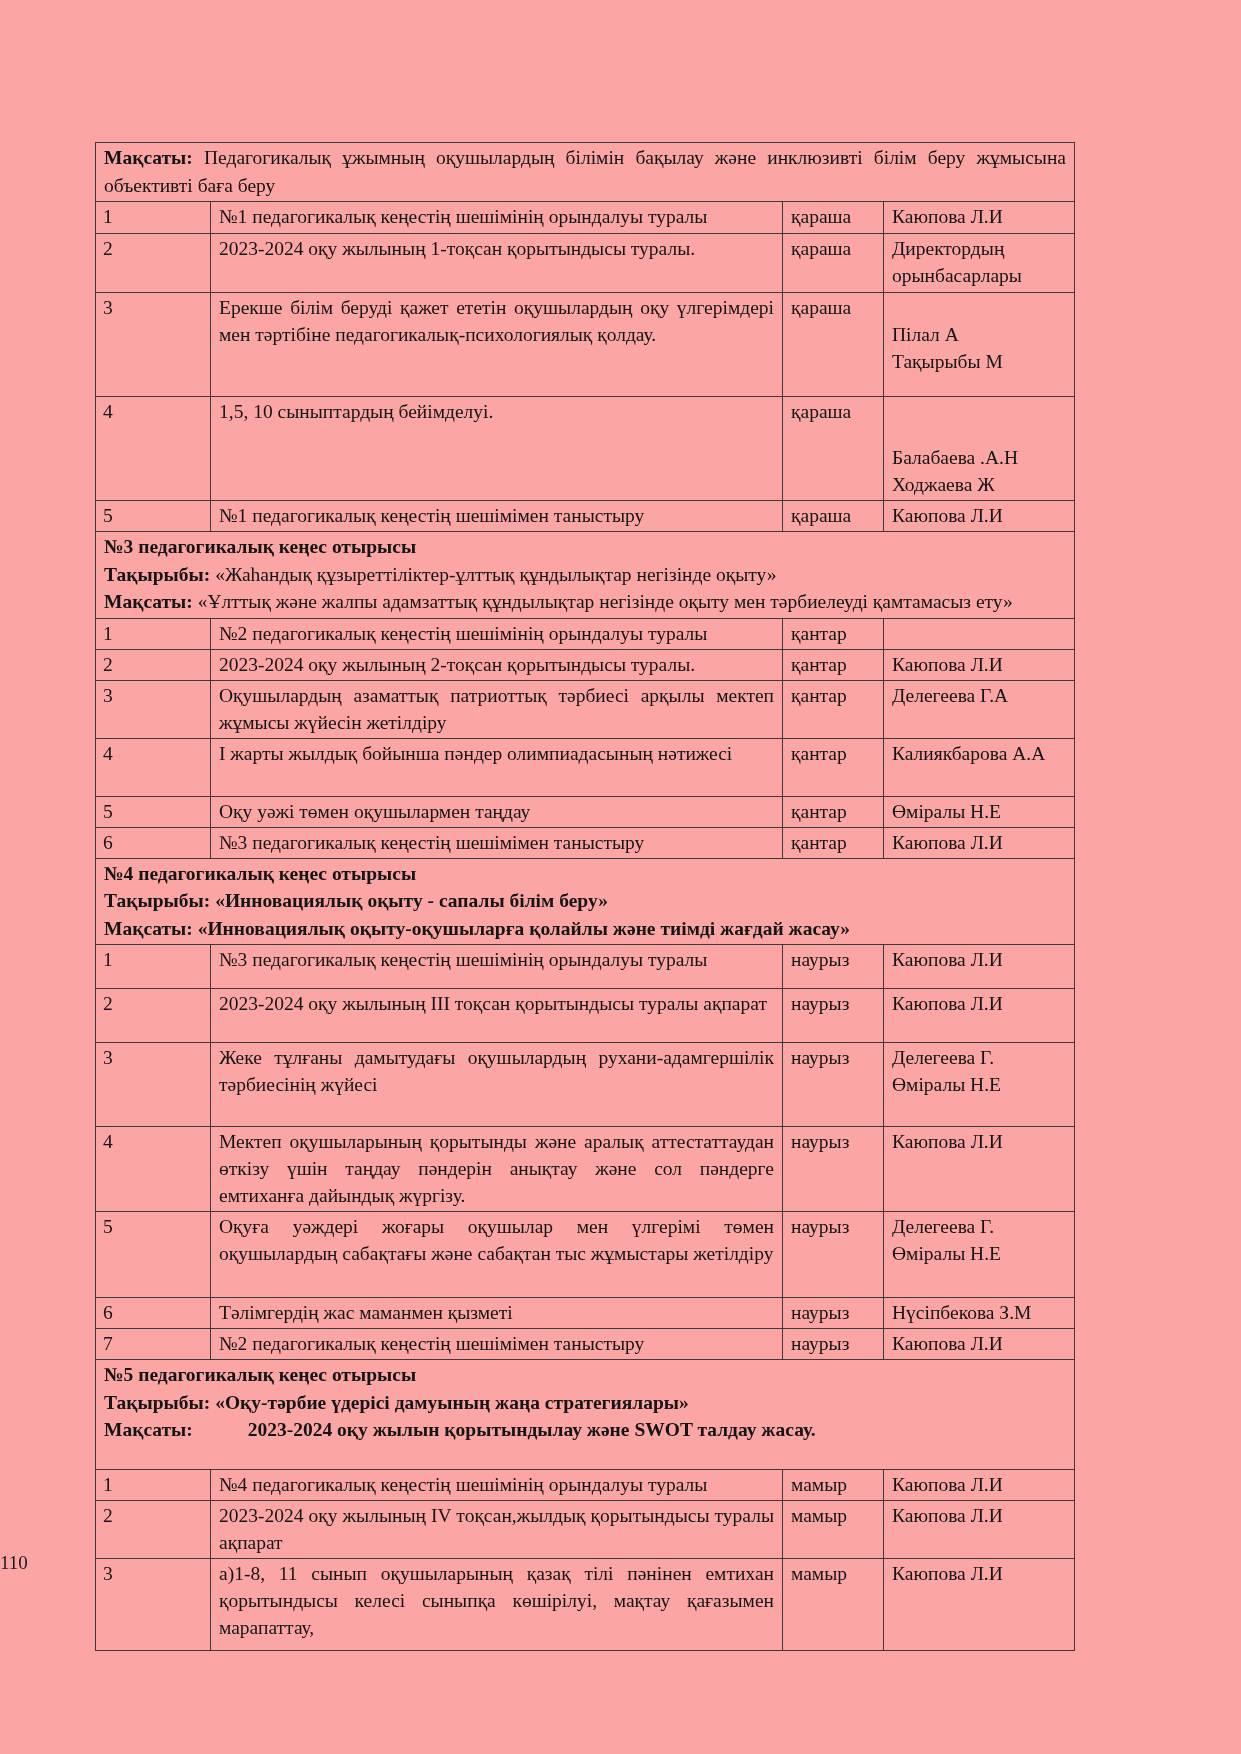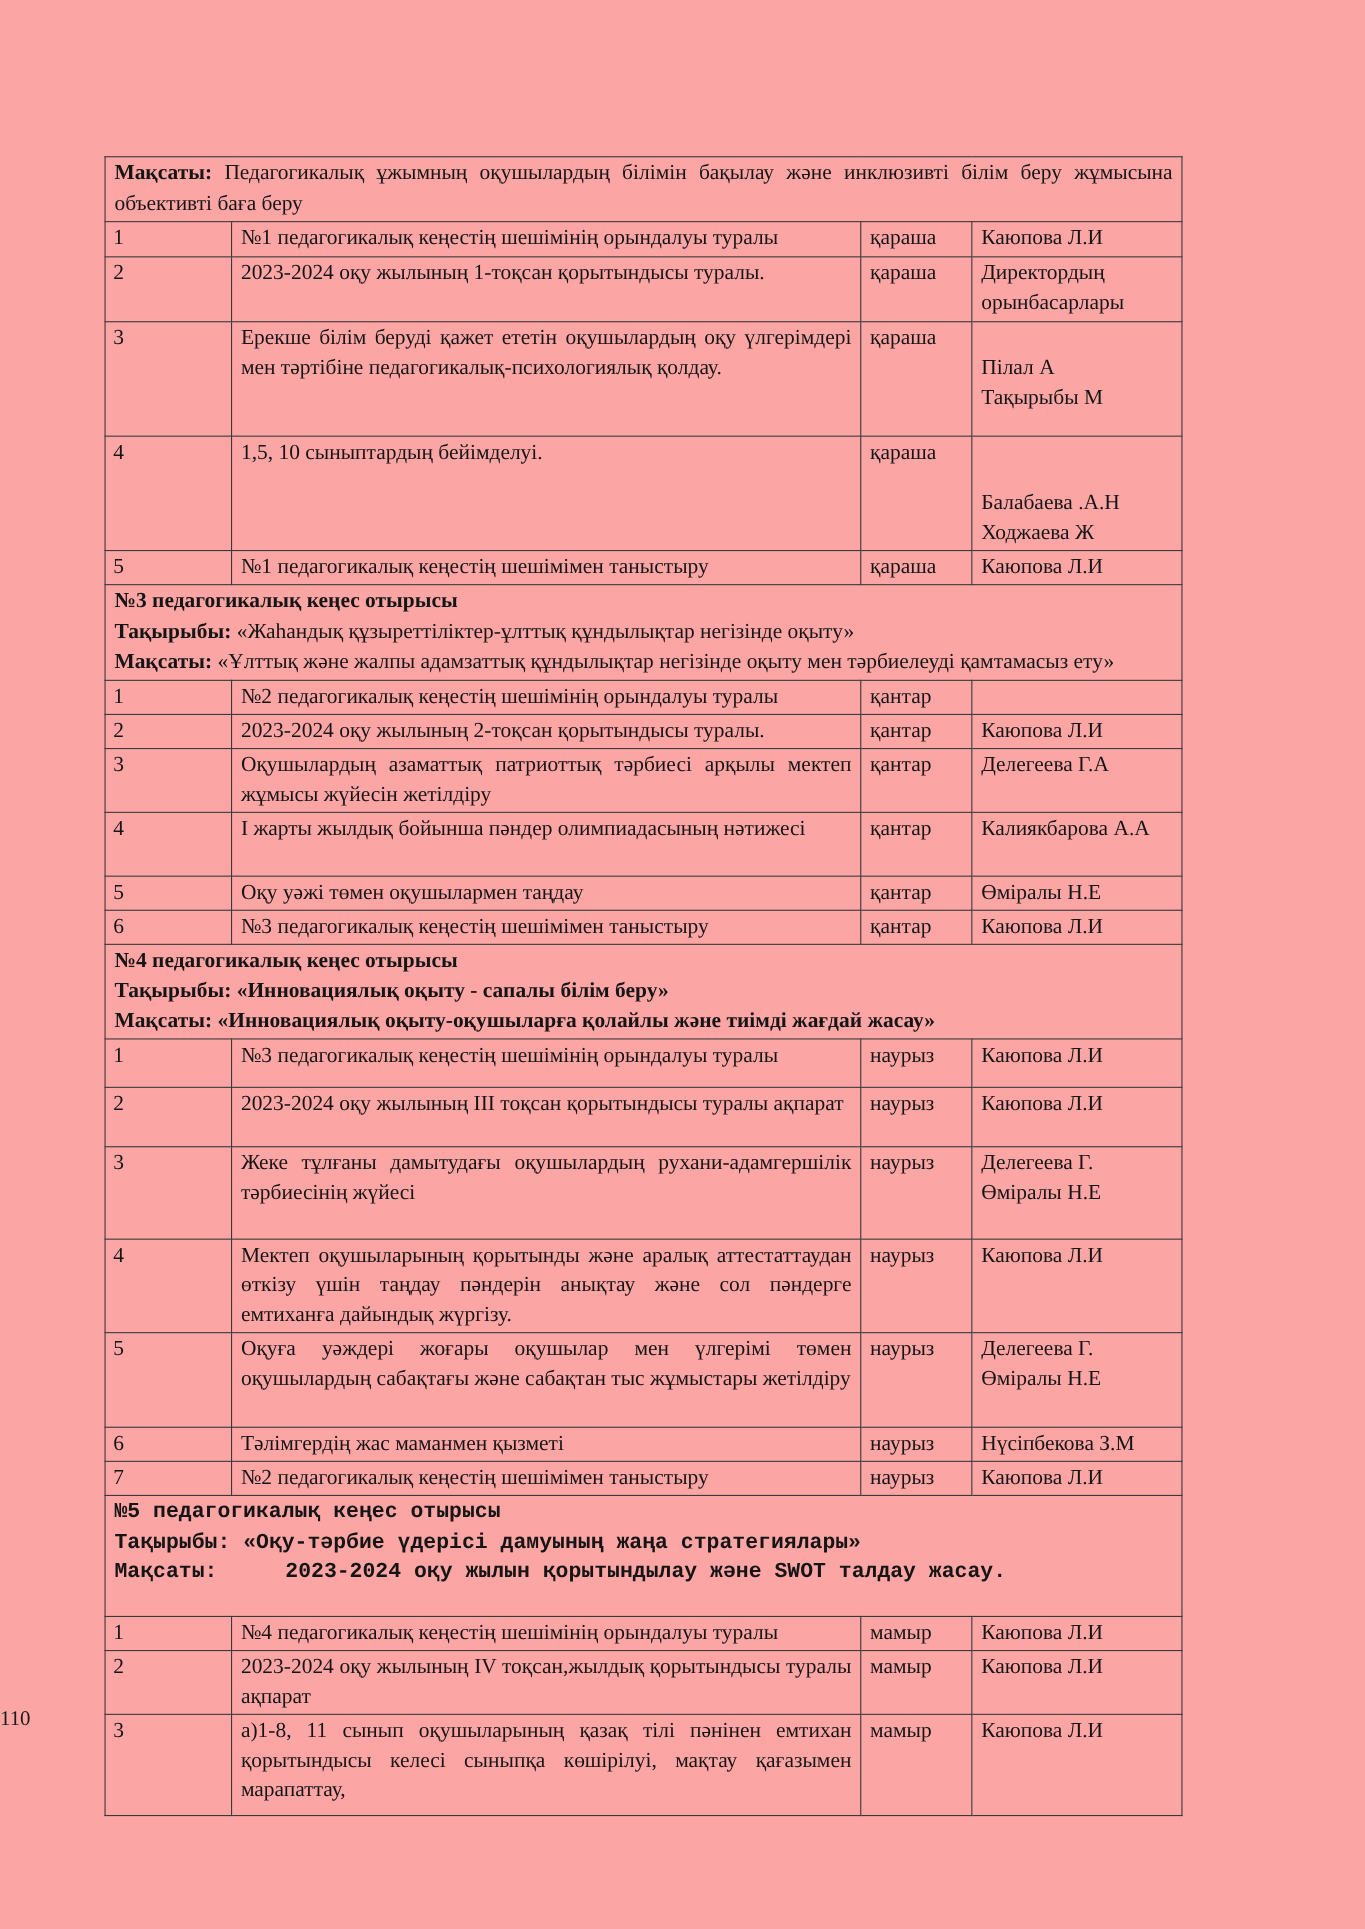--- a/index.html
+++ b/index.html
@@ -215,21 +215,21 @@
         </tr>
         <tr>
           <td class="num" style="height: 26px;">7</td>
           <td class="task">№2 педагогикалық кеңестің шешімімен таныстыру</td>
           <td class="month">наурыз</td>
           <td class="person">
             <div>Каюпова Л.И</div>
           </td>
         </tr>
         <tr>
-          <td class="sec" colspan="4" style="height: 106px; font-family: Liberation Mono, monospace;">
+          <td class="sec" colspan="4" style="height: 106px;">
             <div class="hl"><span class="b">№5 педагогикалық кеңес отырысы</span></div>
             <div class="hl"><span class="b">Тақырыбы:</span> <span class="b">«Оқу-тәрбие үдерісі дамуының жаңа стратегиялары»</span></div>
             <div class="hl"><span class="b">Мақсаты:</span> <span class="b tab">2023-2024 оқу жылын қорытындылау және SWOT талдау жасау.</span></div>
           </td>
         </tr>
         <tr>
           <td class="num" style="height: 26px;">1</td>
           <td class="task">№4 педагогикалық кеңестің шешімінің орындалуы туралы</td>
           <td class="month">мамыр</td>
           <td class="person">

